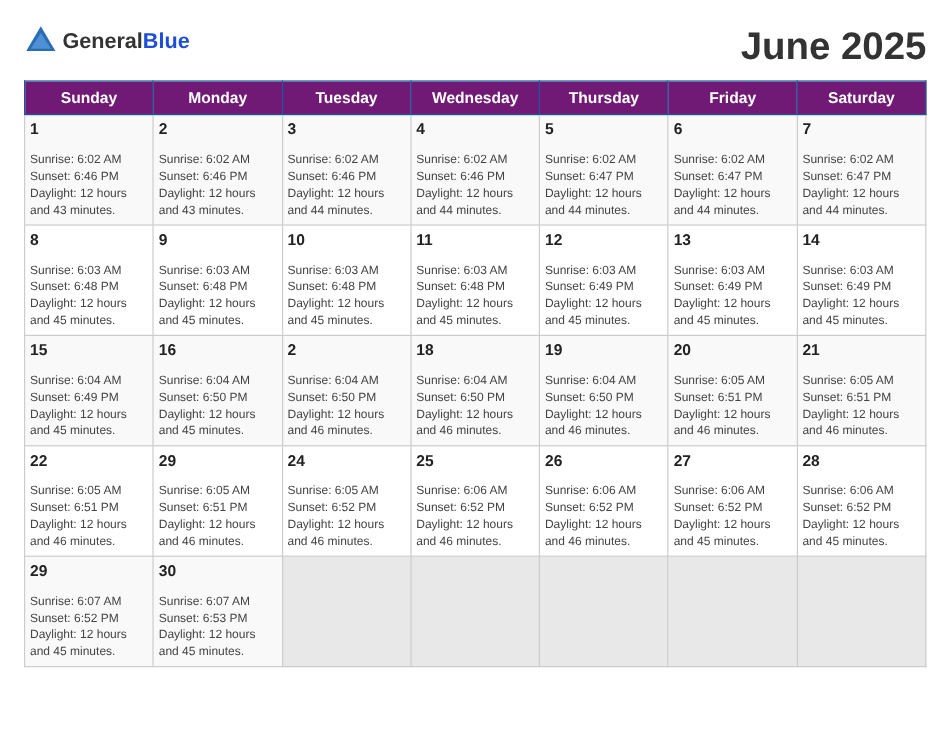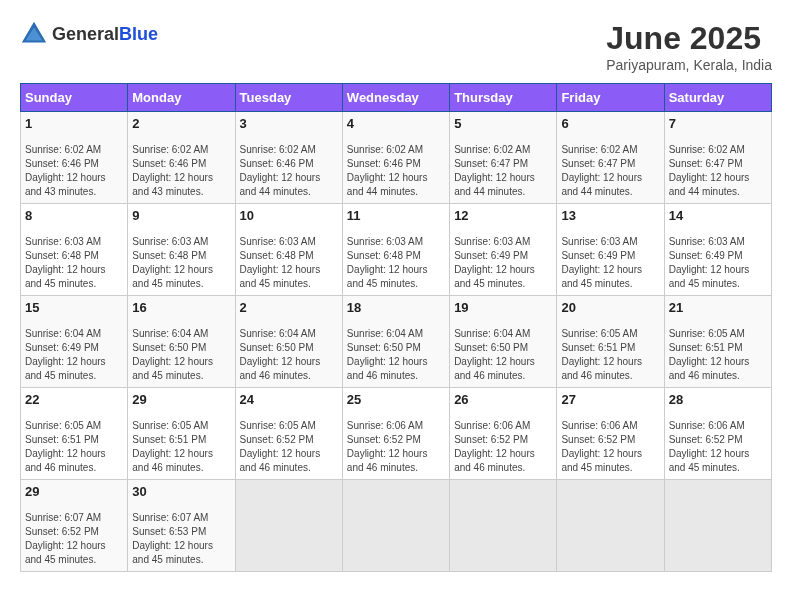--- a/index.html
+++ b/index.html
@@ -46,24 +46,24 @@
     .calendar-subtitle {
       font-size: 14px;
       color: #555;
     }
     table {
       width: 100%;
       border-collapse: collapse;
       font-size: 11px;
     }
     thead tr th {
-      background-color: #8b5cf6;
+      background-color: #701a75;
       color: #fff;
       padding: 6px 4px;
-      text-align: left;
+      text-align: center;
       font-size: 13px;
       font-weight: bold;
       border: 1px solid #1a5a9a;
     }
     tbody tr td {
       border: 1px solid #ccc;
       vertical-align: top;
       padding: 4px;
       width: 14.28%;
       min-height: 70px;
@@ -97,21 +97,20 @@
     <svg class="logo-icon" viewBox="0 0 30 30" xmlns="http://www.w3.org/2000/svg">
       <polygon points="15,2 28,24 2,24" fill="#2a6db5"></polygon>
       <polygon points="15,8 24,22 6,22" fill="#5da0e0" opacity="0.7"></polygon>
     </svg>
     <div>
       <span class="logo-text-general">General</span><span class="logo-text-blue">Blue</span>
     </div>
   </div>
   <div class="title-block">
     <div class="calendar-title">June 2025</div>
-    <div class="calendar-subtitle">Pariyapuram, Kerala, India</div>
   </div>
 </div>
 
 <table>
   <thead>
     <tr>
       <th>Sunday</th>
       <th>Monday</th>
       <th>Tuesday</th>
       <th>Wednesday</th>

